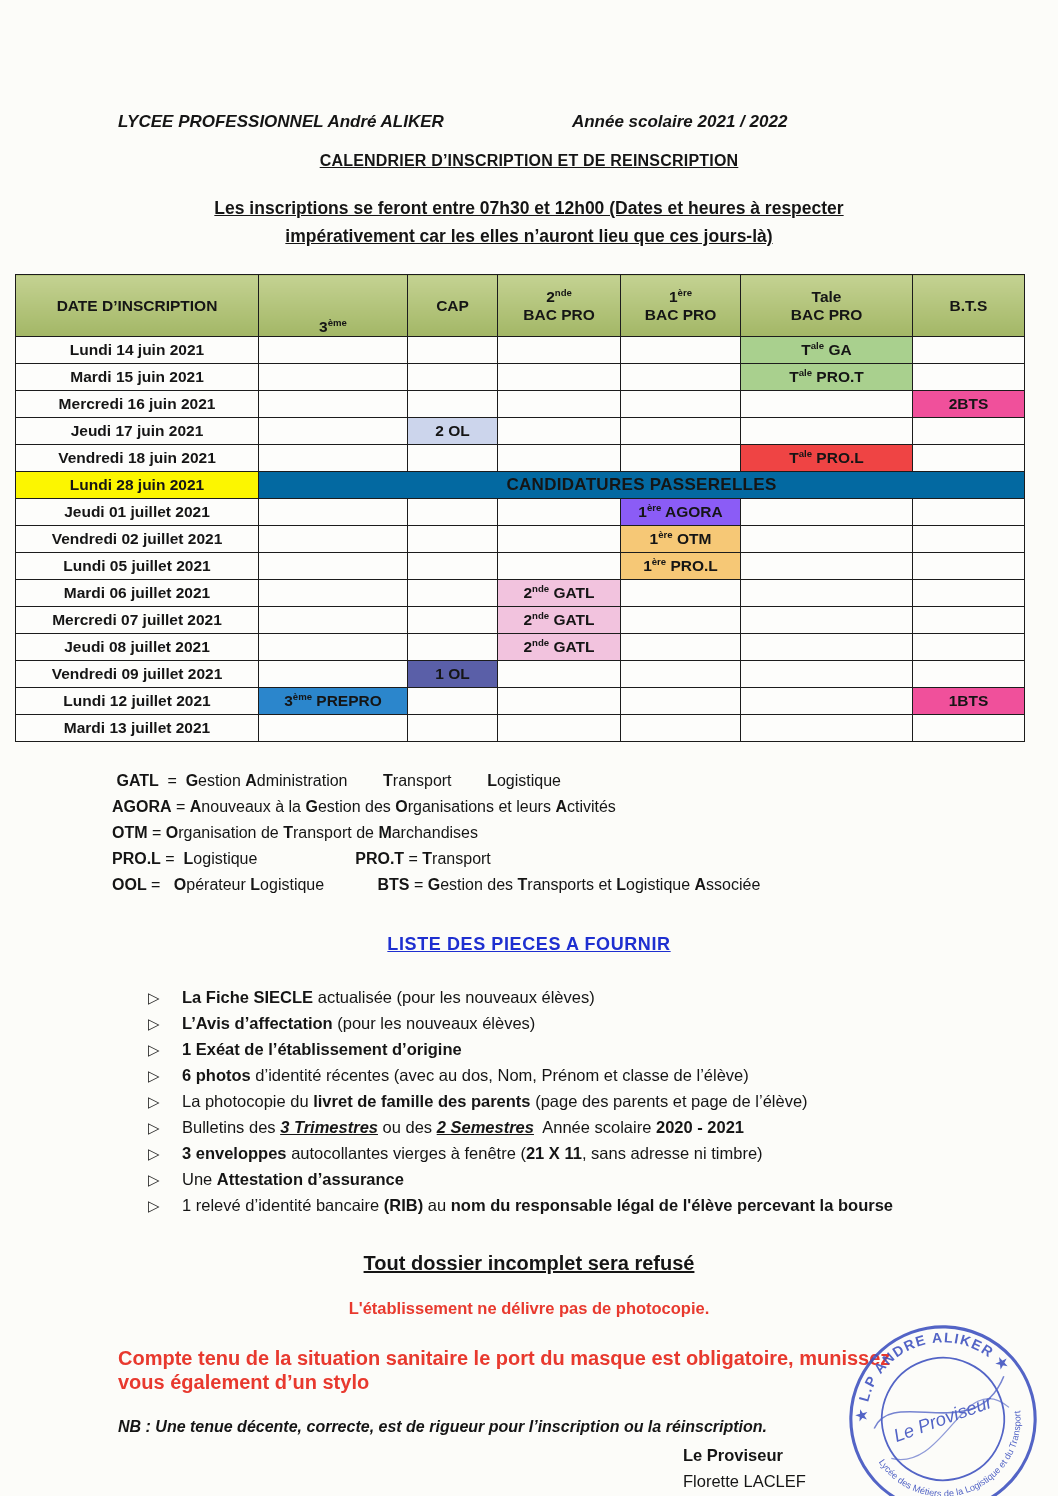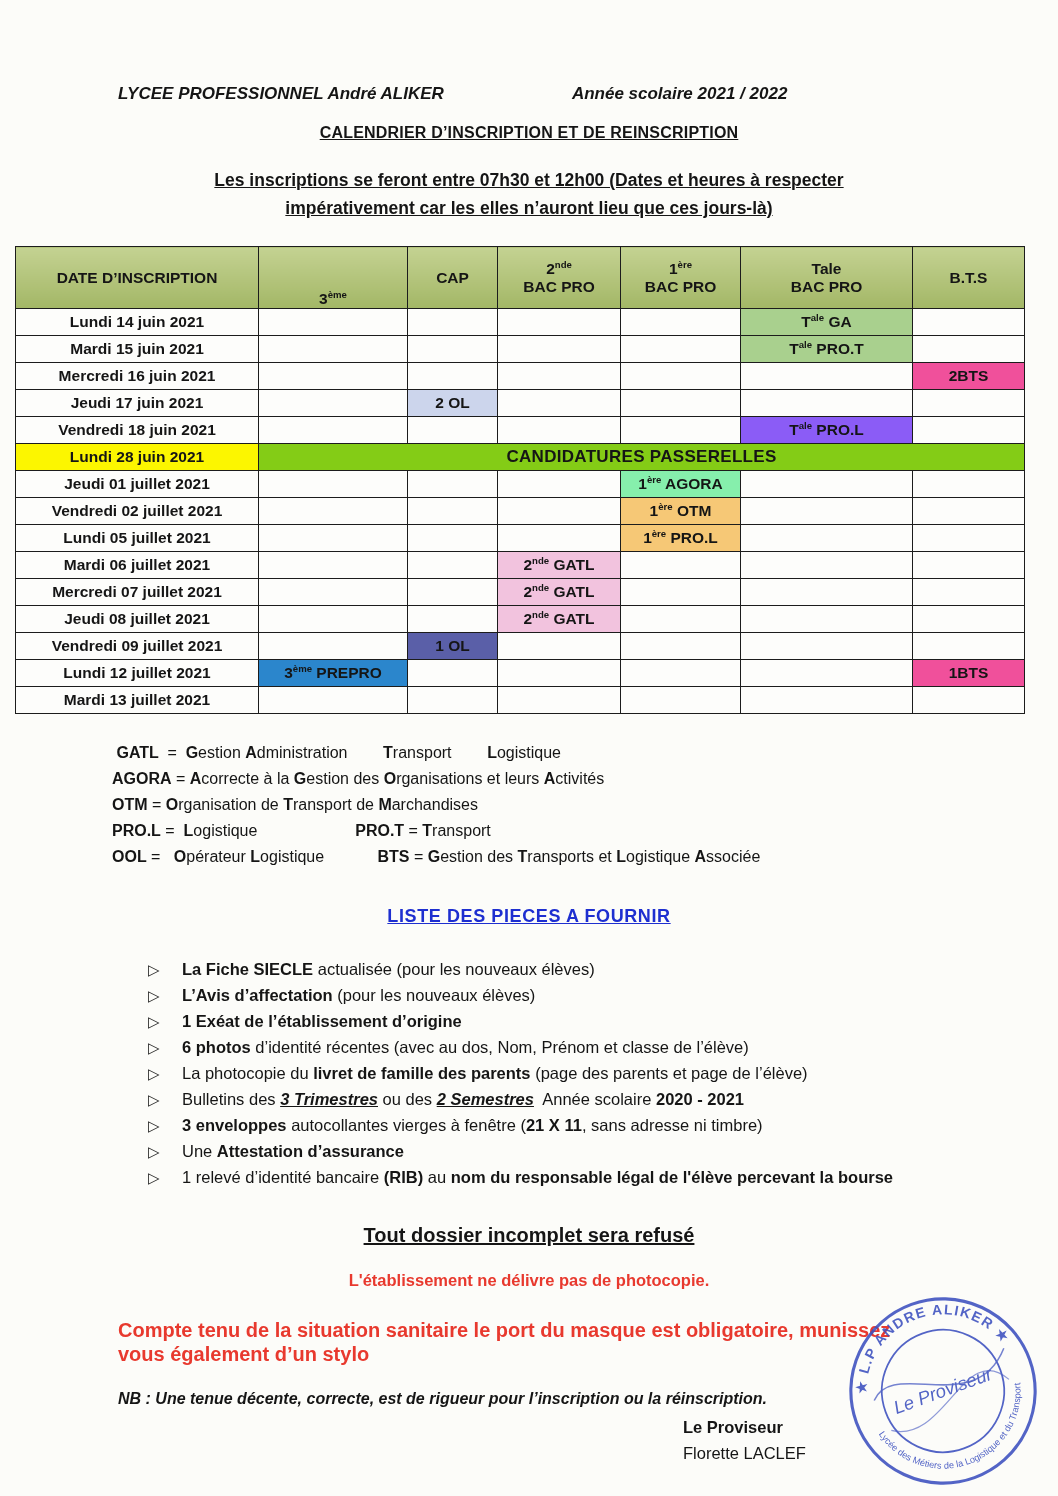--- a/index.html
+++ b/index.html
@@ -7,21 +7,21 @@
   body {
     width: 1058px; height: 1496px;
     background: #fcfcf9;
     font-family: "Liberation Sans", sans-serif;
     color: #151515;
     position: relative;
     overflow: hidden;
   }
   .page { position: relative; width: 100%; height: 100%; }
 
-  .doc-header { display: flex; padding: 84px 0 0 118px; font-size: 17px; font-weight: bold; font-style: italic; }
+  .doc-header { display: flex; padding: 84px 0 0 118px; font-size: 17px; font-weight: bold; font-style: italic; margin-top: 28px; }
   .doc-header .year { margin-left: 128px; }
 
   .doc-title { text-align: center; margin-top: 20px; font-size: 16px; font-weight: bold; text-decoration: underline; letter-spacing: .2px; }
 
   .doc-subtitle { text-align: center; margin-top: 24px; font-size: 17.5px; font-weight: bold; }
   .doc-subtitle .line { text-decoration: underline; line-height: 28px; }
 
   table.cal { border-collapse: collapse; table-layout: fixed; width: 1009px; margin: 24px 12px 0 15px; }
   table.cal th, table.cal td { border: 1px solid #1c1c1c; padding: 0 2px; text-align: center; overflow: hidden; }
   table.cal thead th {
@@ -132,33 +132,33 @@
           <td></td>
           <td></td>
           <td></td>
         </tr>
         <tr>
           <td class="date-cell">Vendredi 18 juin 2021</td>
           <td></td>
           <td></td>
           <td></td>
           <td></td>
-          <td style="background: #8b5cf6;">T<sup>ale</sup> PRO.L</td>
+          <td style="background: #ef4444;">T<sup>ale</sup> PRO.L</td>
           <td></td>
         </tr>
         <tr>
           <td class="date-cell" style="background: rgb(252, 246, 0);">Lundi 28 juin 2021</td>
-          <td colspan="6" class="span-cell" style="background: #84cc16;">CANDIDATURES PASSERELLES</td>
+          <td colspan="6" class="span-cell" style="background: #0369a1;">CANDIDATURES PASSERELLES</td>
         </tr>
         <tr>
           <td class="date-cell">Jeudi 01 juillet 2021</td>
           <td></td>
           <td></td>
           <td></td>
-          <td style="background: #86efac;">1<sup>ère</sup> AGORA</td>
+          <td style="background: #8b5cf6;">1<sup>ère</sup> AGORA</td>
           <td></td>
           <td></td>
         </tr>
         <tr>
           <td class="date-cell">Vendredi 02 juillet 2021</td>
           <td></td>
           <td></td>
           <td></td>
           <td style="background: rgb(246, 200, 118);">1<sup>ère</sup> OTM</td>
           <td></td>
@@ -225,21 +225,21 @@
           <td></td>
           <td></td>
           <td></td>
           <td></td>
         </tr>
       </tbody>
   </table>
 
   <div class="legend">
       <div class="legend-line"><span class="b"> GATL </span><span> =  </span><span class="b">G</span><span>estion </span><span class="b">A</span><span>dministration        </span><span class="b">T</span><span>ransport        </span><span class="b">L</span><span>ogistique</span></div>
-      <div class="legend-line"><span class="b">AGORA</span><span> = </span><span class="b">A</span><span>correcte à la </span><span class="b">G</span><span>estion des </span><span class="b">O</span><span>rganisations et leurs </span><span class="b">A</span><span>ctivités</span></div>
+      <div class="legend-line"><span class="b">AGORA</span><span> = </span><span class="b">A</span><span>nouveaux à la </span><span class="b">G</span><span>estion des </span><span class="b">O</span><span>rganisations et leurs </span><span class="b">A</span><span>ctivités</span></div>
       <div class="legend-line"><span class="b">OTM</span><span> = </span><span class="b">O</span><span>rganisation de </span><span class="b">T</span><span>ransport de </span><span class="b">M</span><span>archandises</span></div>
       <div class="legend-line"><span class="b">PRO.L</span><span> =  </span><span class="b">L</span><span>ogistique                      </span><span class="b">PRO.T</span><span> = </span><span class="b">T</span><span>ransport</span></div>
       <div class="legend-line"><span class="b">OOL</span><span> =   </span><span class="b">O</span><span>pérateur </span><span class="b">L</span><span>ogistique            </span><span class="b">BTS</span><span> = </span><span class="b">G</span><span>estion des </span><span class="b">T</span><span>ransports et </span><span class="b">L</span><span>ogistique </span><span class="b">A</span><span>ssociée</span></div>
     </div>
 
   <div class="liste-title">LISTE DES PIECES A FOURNIR</div>
 
   <div class="checklist">
       <div class="check-item">
         <span class="arrow">▷</span>

